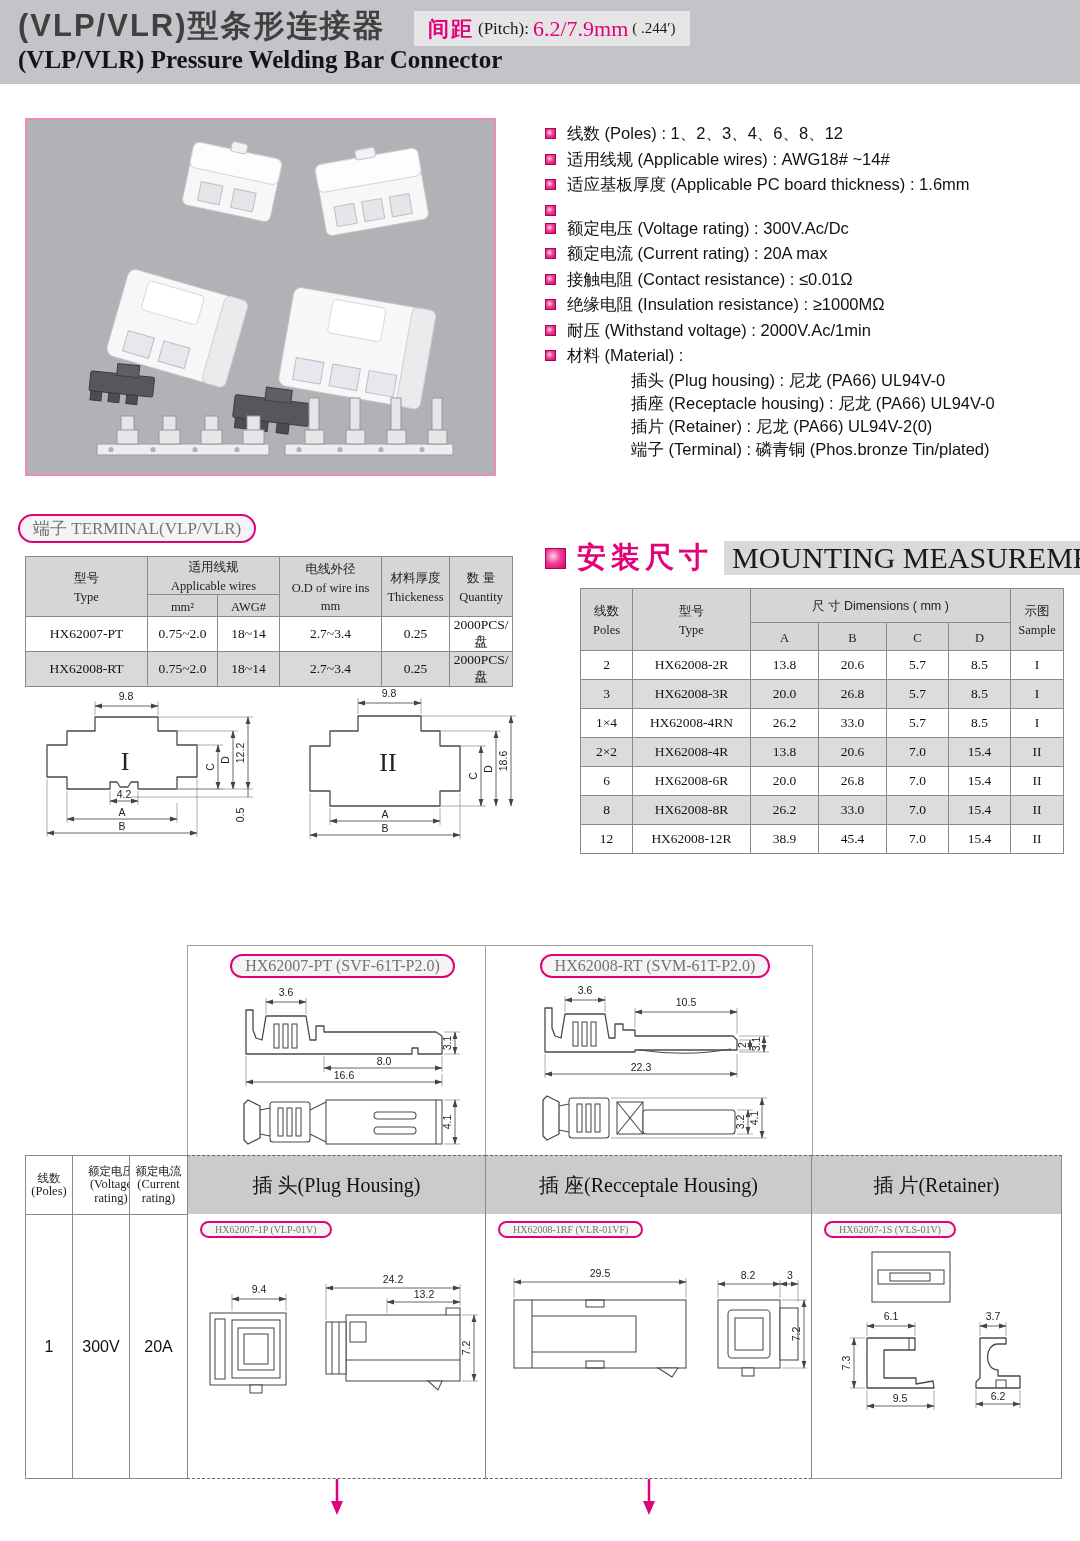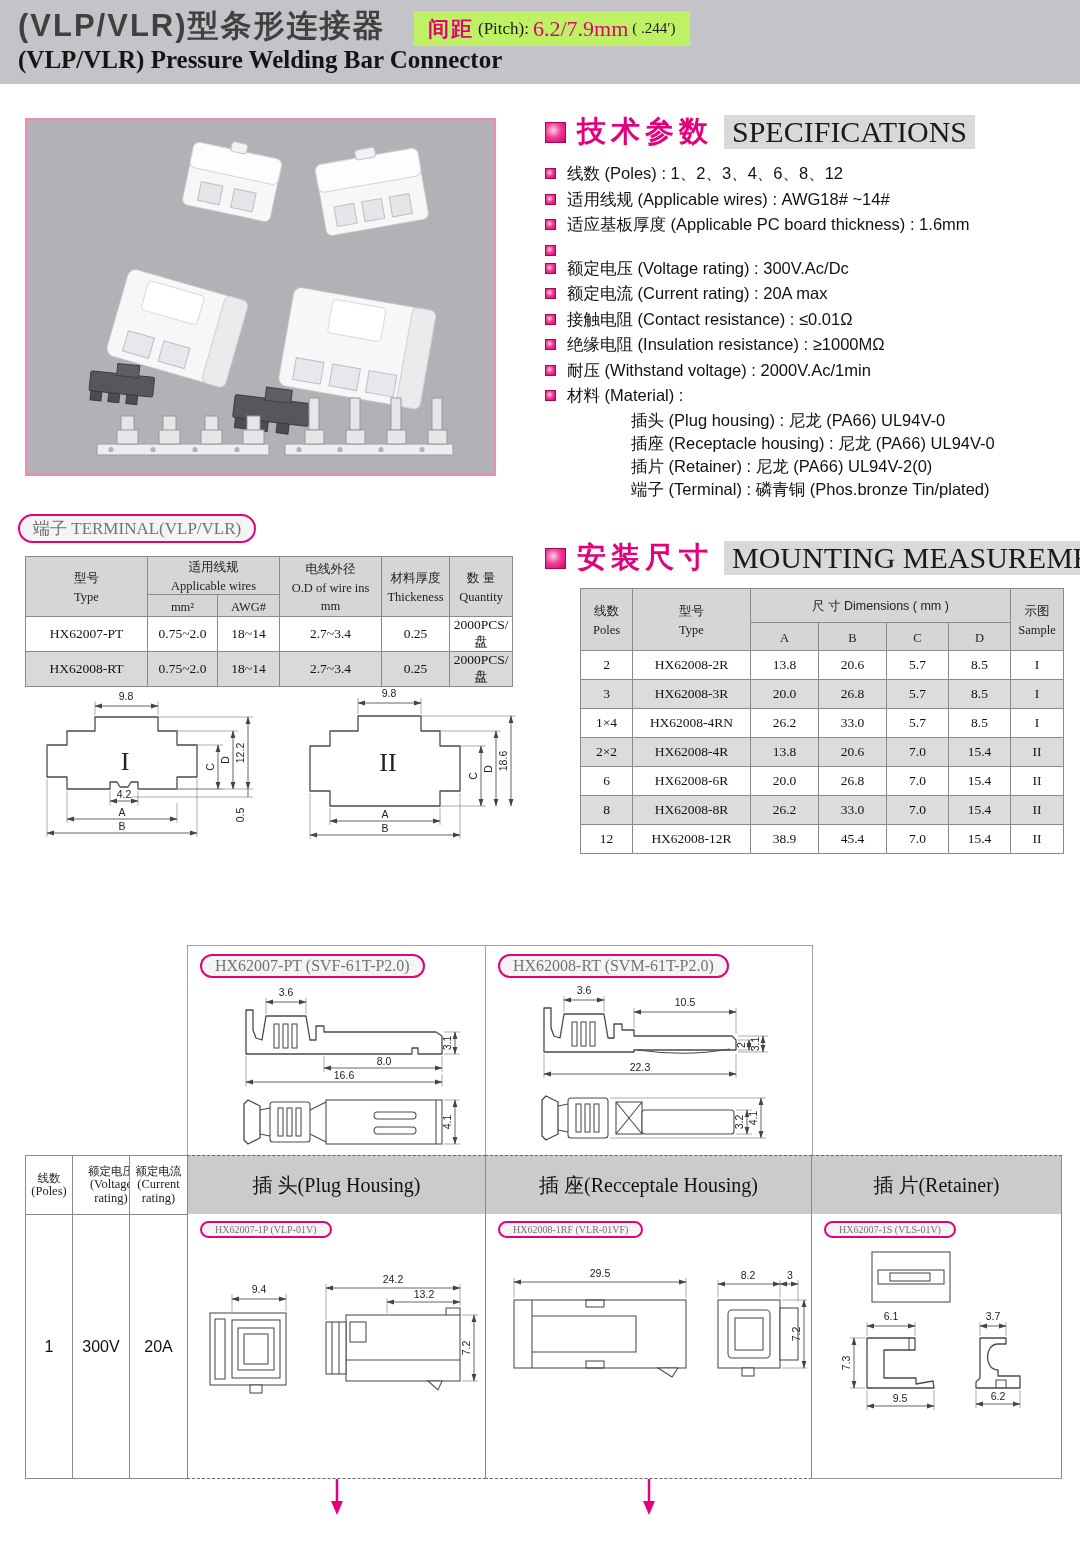--- a/index.html
+++ b/index.html
@@ -3,21 +3,21 @@
 <meta charset="utf-8">
 <style>
   * { box-sizing: border-box; margin: 0; padding: 0; }
   body { background:#e8e8e8; font-family:"Liberation Sans", sans-serif; }
   #page { position:relative; width:1080px; height:1541px; background:#ffffff; overflow:hidden; margin:0 auto; }
   .abs { position:absolute; }
 
   
   #band { left:0; top:0; width:1080px; height:84px; background:#c4c3c8; }
   #title-zh { left:18px; top:5px; font-size:31px; font-weight:bold; color:#404040; letter-spacing:2px; }
-  #pitch-box { left:414px; top:11px; height:35px; background:#bef264; display:flex; align-items:center; padding:0 14px; }
+  #pitch-box { left:414px; top:11px; height:35px; background:#e5e5e5; display:flex; align-items:center; padding:0 14px; }
   #pitch-box .pz { color:#e2017b; font-weight:bold; font-size:21px; letter-spacing:2px; }
   #pitch-box .pe { color:#1a1a1a; font-family:"Liberation Serif", serif; font-size:17px; margin:0 4px; }
   #pitch-box .pv { color:#e2017b; font-family:"Liberation Serif", serif; font-size:22px; }
   #pitch-box .pi { color:#1a1a1a; font-family:"Liberation Serif", serif; font-size:15px; margin-left:4px; }
   #title-en { left:18px; top:46px; font-size:25px; font-weight:bold; color:#141414; font-family:"Liberation Serif", serif; }
 
   
   #photo { left:25px; top:118px; width:471px; height:358px; background:#b2b1b6; border:2px solid #e98cba; }
 
   
@@ -63,21 +63,21 @@
   .out { fill:#ffffff; stroke:#4a4a4a; stroke-width:1.3; stroke-linejoin:round; }
   .ln  { fill:none; stroke:#4a4a4a; stroke-width:1.05; }
   .fl  { fill:#ffffff; stroke:#4a4a4a; stroke-width:1.05; }
   .ext { stroke:#8a8a8a; stroke-width:0.7; }
   .dim { stroke:#555; stroke-width:0.9; }
   text.dm { font-family:"Liberation Sans", sans-serif; font-size:10.5px; fill:#222; }
   text.rom { font-family:"Liberation Serif", serif; font-size:26px; fill:#222; }
 
   
   #tboxes { left:187px; top:945px; display:flex; }
-  .tbox { border:1px solid #a0a0a0; border-bottom:none; height:210px; background:#fff; }
+  .tbox { border:1px solid #a0a0a0; border-bottom:none; height:210px; background:#fff;text-align:center; }
   .tbox .capsule { margin:8px 0 0 12px; font-size:16px; }
   #tbox-l { width:299px; }
   #tbox-r { width:327px; border-left:none; }
 
   
   .hcell { position:absolute; border:1px solid #8a8a8a; background:#fff; display:flex;
     flex-direction:column; align-items:center; justify-content:center; text-align:center; }
   .hhdr-narrow { font-size:11.5px; line-height:13.5px; color:#222; }
   .hhdr-wide { border-left:1px solid #8a8a8a; border-right:1px solid #8a8a8a;
     border-top:1px dashed #666; border-bottom:1px dashed #666; background:#cbcbcb;
@@ -194,25 +194,20 @@
           <rect x="106" y="-12" width="10" height="32"></rect>
             <rect x="102" y="20" width="19" height="14"></rect>
           <rect x="147" y="-12" width="10" height="32"></rect>
             <rect x="143" y="20" width="19" height="14"></rect>
         </g>
       </g>
     </svg>
   </div>
 
   <div class="abs" id="specs">
-    <div class="sec-title">
-      <span class="sq-big"></span>
-      <span class="sec-zh">技术参数</span>
-      <span class="sec-en">SPECIFICATIONS</span>
-    </div>
     <div class="spec-list">
       <div class="spec-item">
           <span class="sq"></span>
           <span>线数 (Poles) : 1、2、3、4、6、8、12</span>
         </div>
       <div class="spec-item">
           <span class="sq"></span>
           <span>适用线规 (Applicable wires) : AWG18# ~14#</span>
         </div>
       <div class="spec-item">

